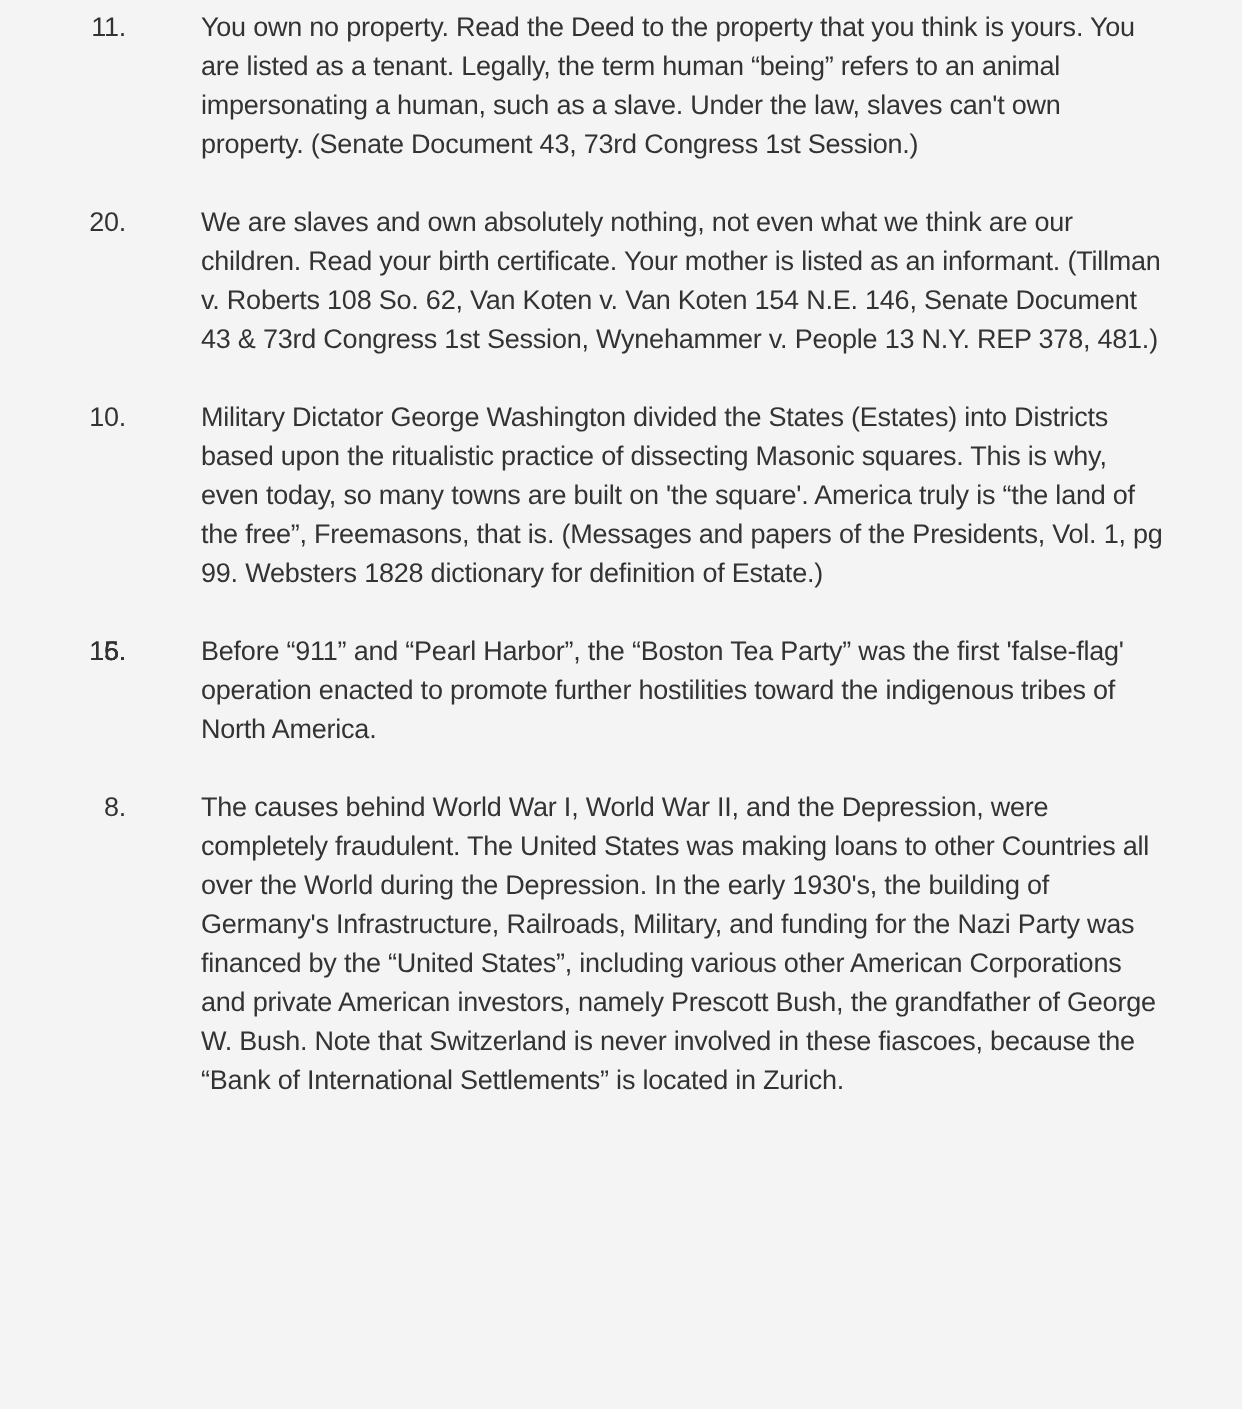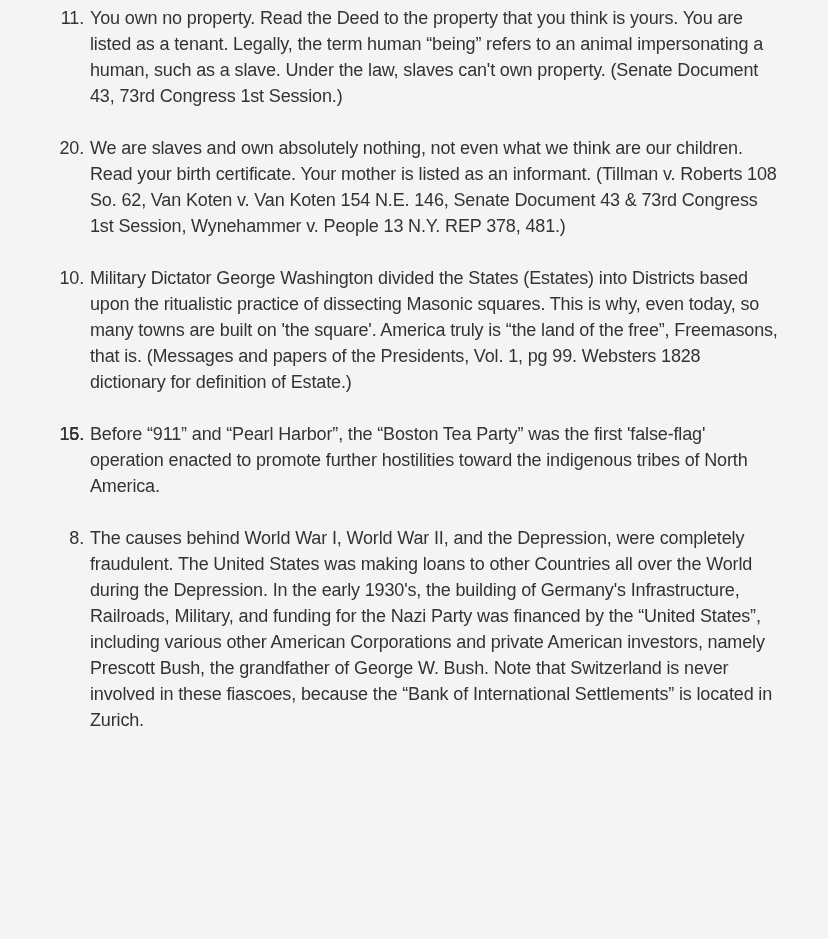--- a/index.html
+++ b/index.html
@@ -35,20 +35,21 @@
     }
     .num {
       position: absolute;
       left: 54px;
       top: 0;
       width: 30px;
       text-align: right;
     }
     .text {
       display: block;
+      margin-left: 44px;
     }
   </style>
 </head>
 <body>
 
 <ol class="list">
   <li class="item">
     <span class="num">11.</span>
     <span class="text">You own no property. Read the Deed to the property that you think is yours. You are listed as a tenant. Legally, the term human “being” refers to an animal impersonating a human, such as a slave. Under the law, slaves can't own property. (Senate Document 43, 73rd Congress 1st Session.)</span>
   </li>

